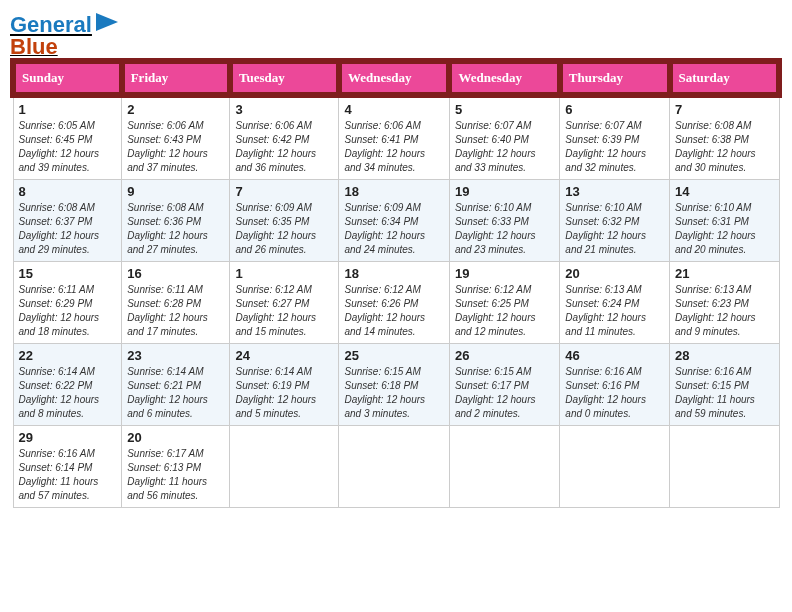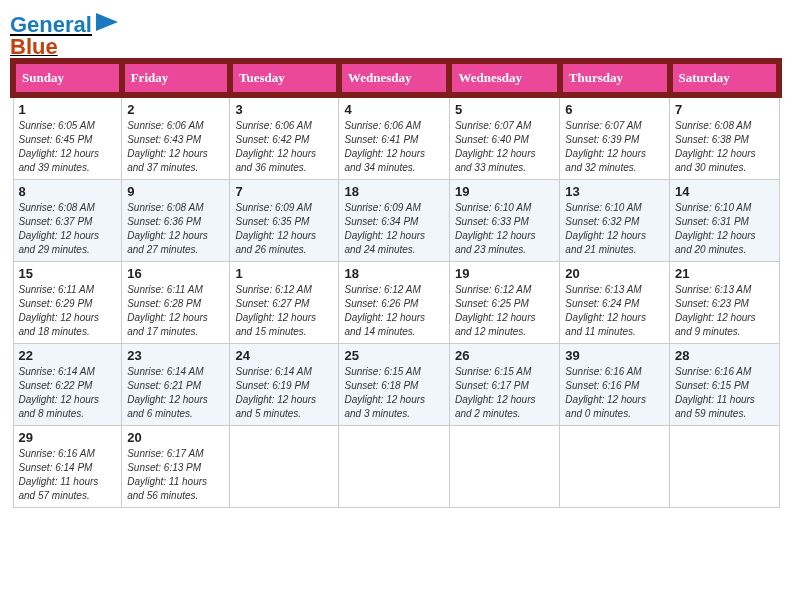--- a/index.html
+++ b/index.html
@@ -307,21 +307,21 @@
 and 3 minutes.</div>
         </td>
         <td>
           <span class="day-num">26</span>
           <div class="day-info" style="white-space: pre-line;">Sunrise: 6:15 AM
 Sunset: 6:17 PM
 Daylight: 12 hours
 and 2 minutes.</div>
         </td>
         <td>
-          <span class="day-num">39</span>
+          <span class="day-num">46</span>
           <div class="day-info" style="white-space: pre-line;">Sunrise: 6:16 AM
 Sunset: 6:16 PM
 Daylight: 12 hours
 and 0 minutes.</div>
         </td>
         <td>
           <span class="day-num">28</span>
           <div class="day-info" style="white-space: pre-line;">Sunrise: 6:16 AM
 Sunset: 6:15 PM
 Daylight: 11 hours

